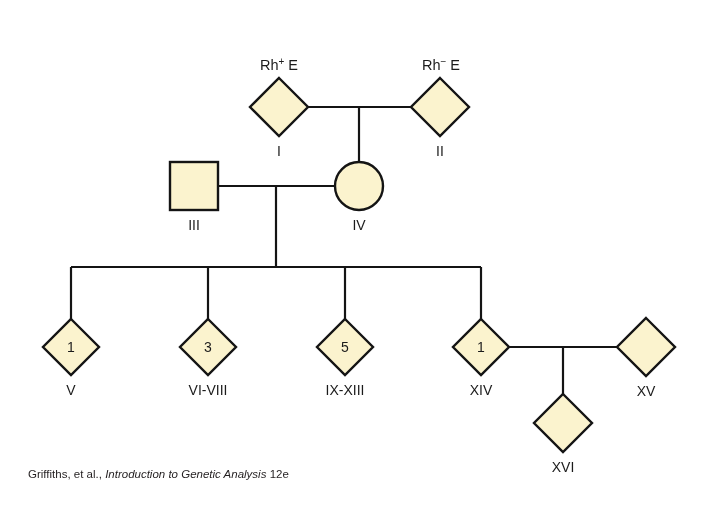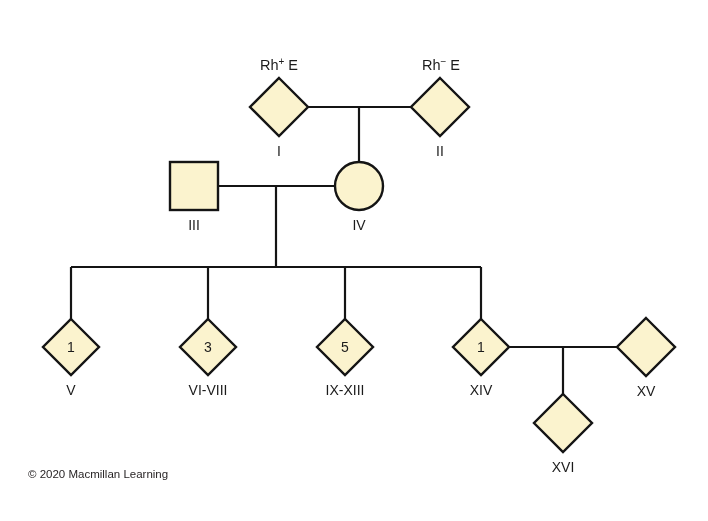--- a/index.html
+++ b/index.html
@@ -138,14 +138,14 @@
     <text class="geno-label" x="279" y="70">
       <tspan id="geno-father-base">Rh</tspan><tspan class="geno-sup" id="geno-father-sup">+</tspan><tspan id="geno-father-tail"> E</tspan>
     </text>
     <text class="geno-label" x="441" y="70">
       <tspan id="geno-mother-base">Rh</tspan><tspan class="geno-sup" id="geno-mother-sup">−</tspan><tspan id="geno-mother-tail"> E</tspan>
     </text>
   </g>
 </svg>
 
 <div class="caption-block">
-  <div class="caption-line">© 2020 Macmillan Learning</div>
+  <div class="caption-line"><span>Griffiths, et al., </span><span class="caption-italic">Introduction to Genetic Analysis</span><span> 12e</span></div>
 </div>
 
 </body></html>

